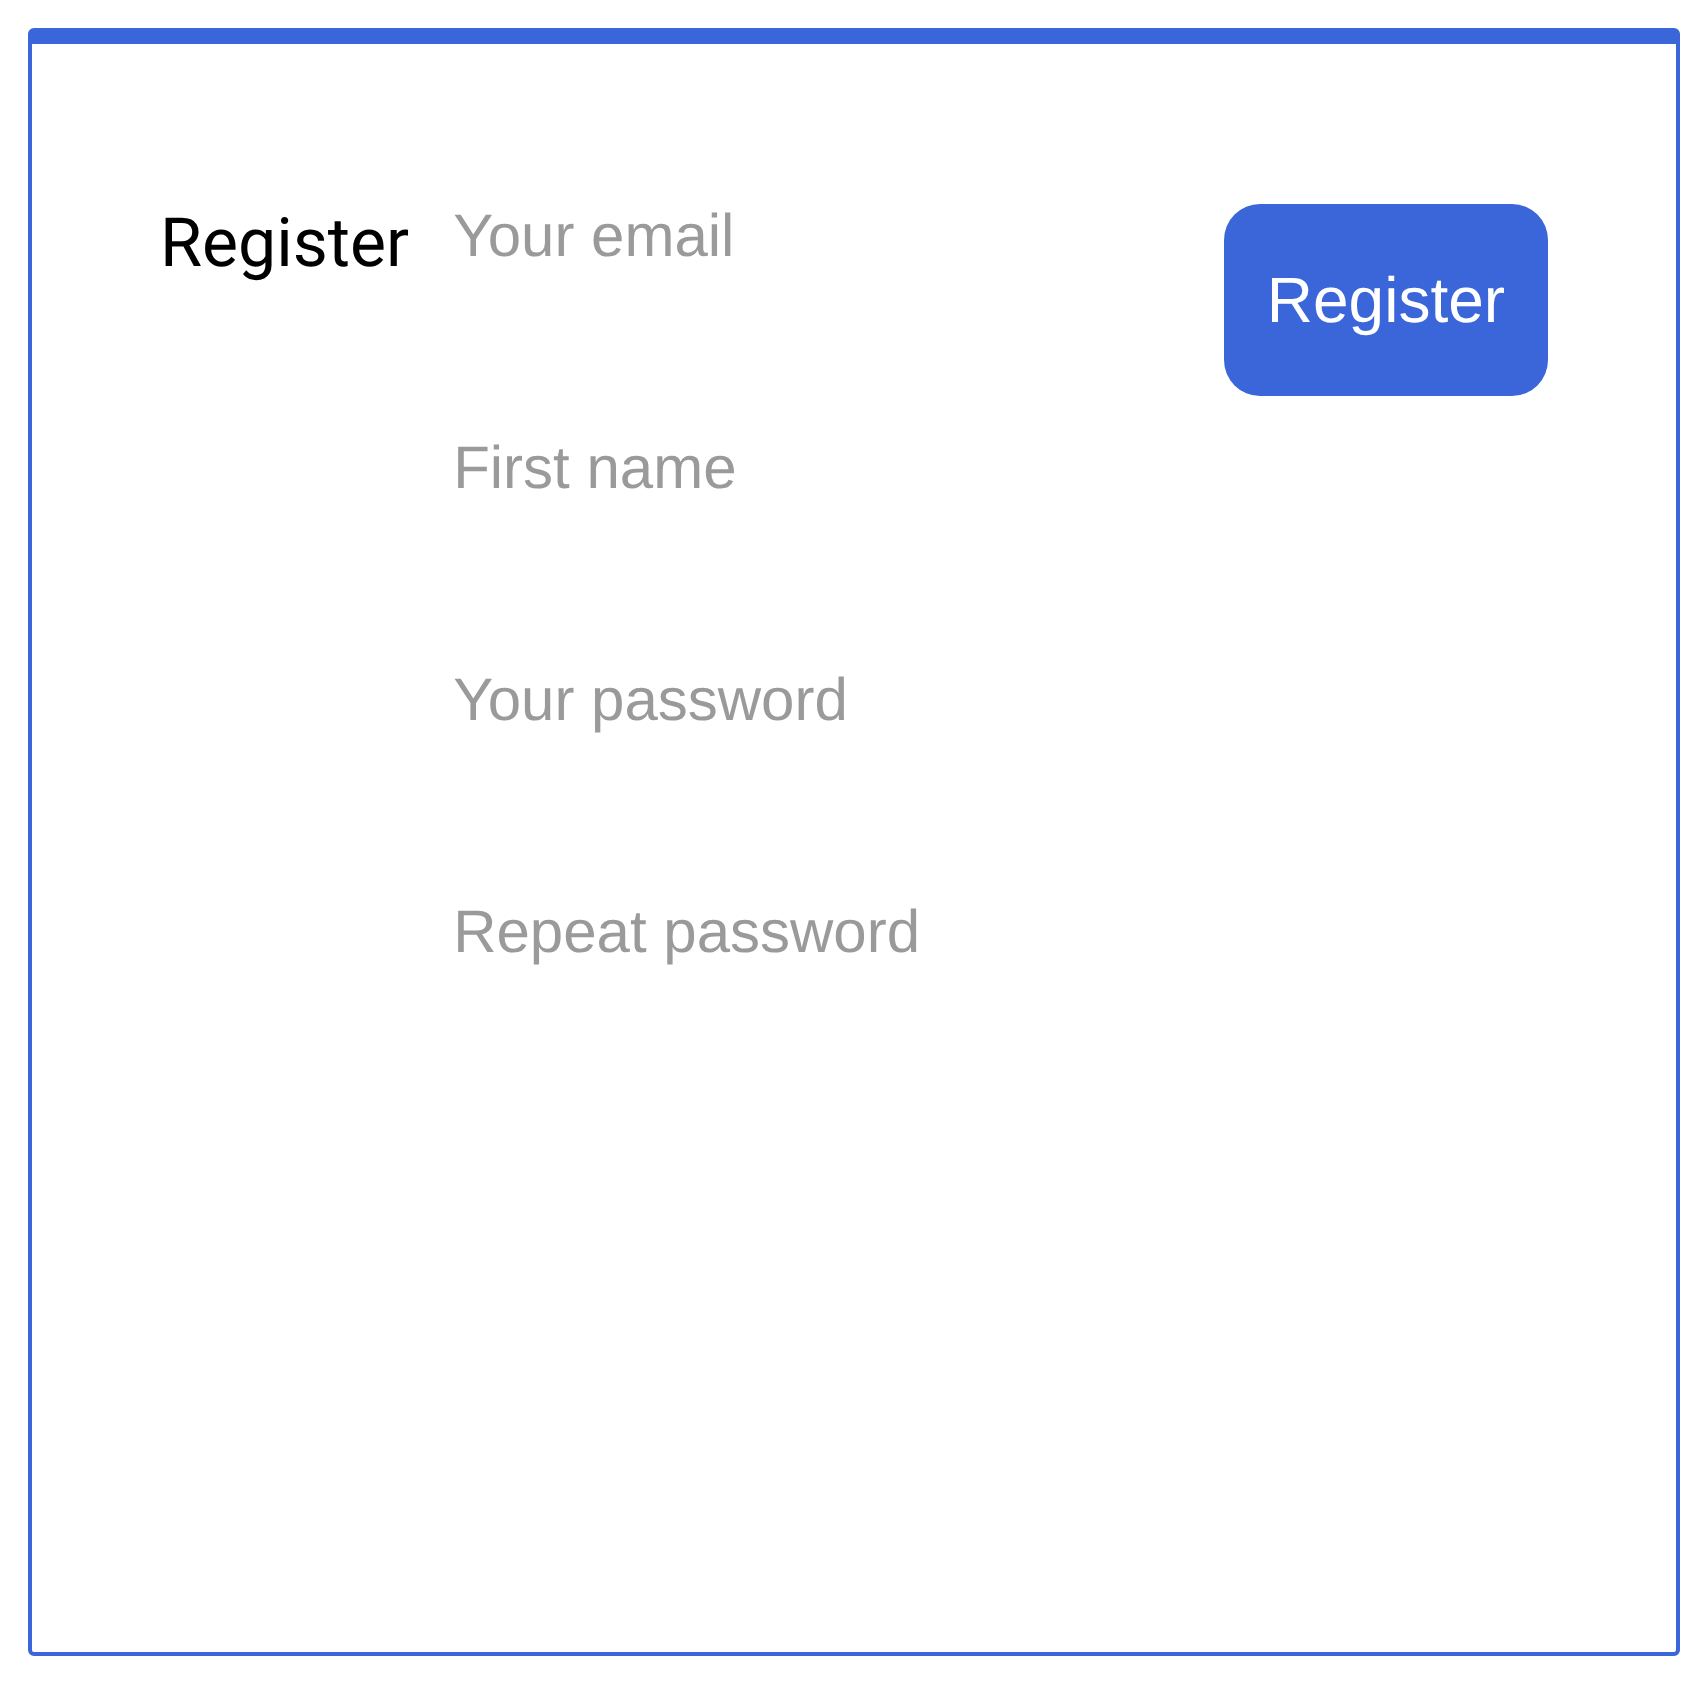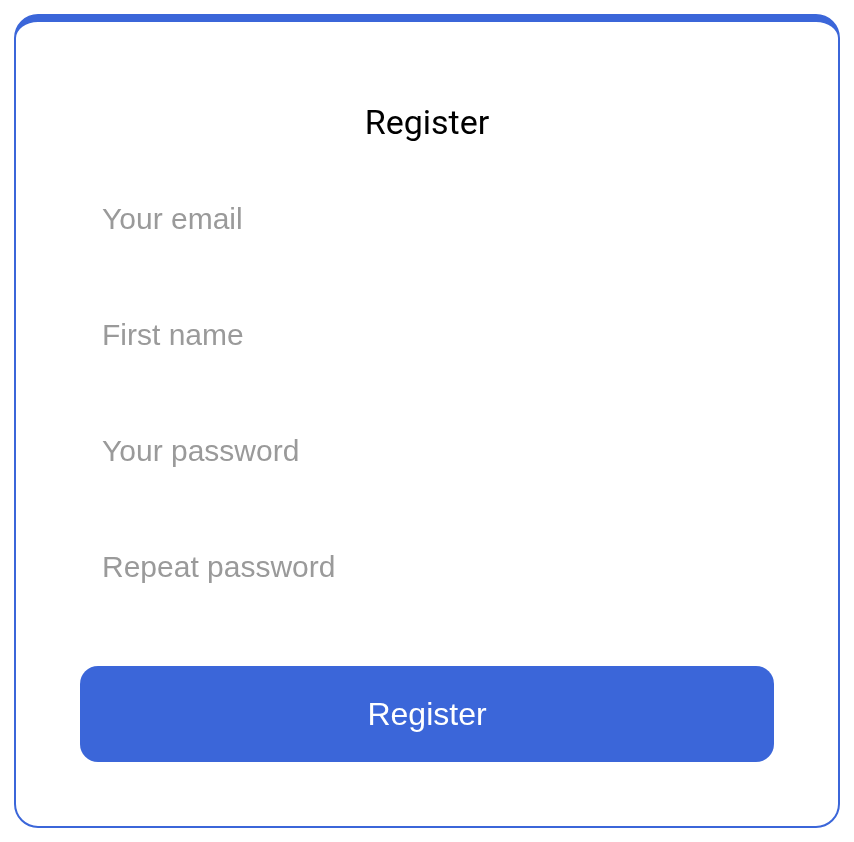--- a/index.html
+++ b/index.html
@@ -12,24 +12,24 @@
       background: #ffffff;
       width: 854px;
       height: 842px;
       padding: 14px;
     }
     .card {
       width: 100%;
       height: 100%;
       border: 2px solid #3b66d9;
       border-top: 8px solid #3b66d9;
-      border-radius: 24px;
+      border-radius: 3px;
       padding: 80px 64px 50px 64px;
       display: flex;
-      flex-direction: column;
+      flex-direction: row;
     }
     .title {
       text-align: center;
       font-size: 34px;
       font-weight: 400;
       color: #000000;
       margin-bottom: 60px;
     }
     .field-wrap {
       padding: 0 22px;

